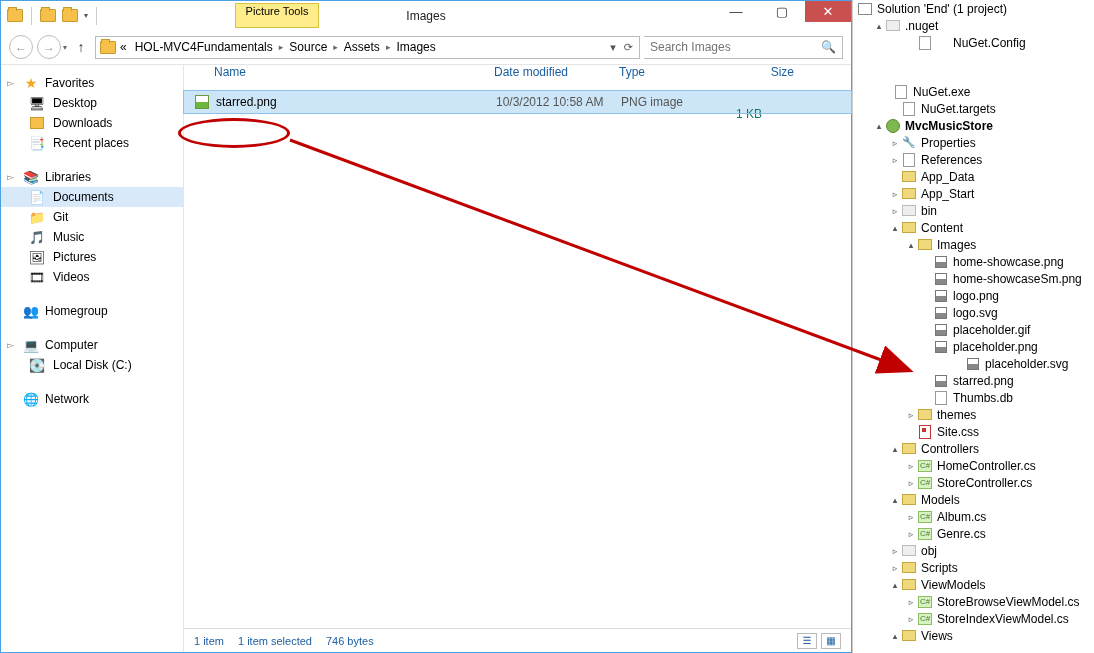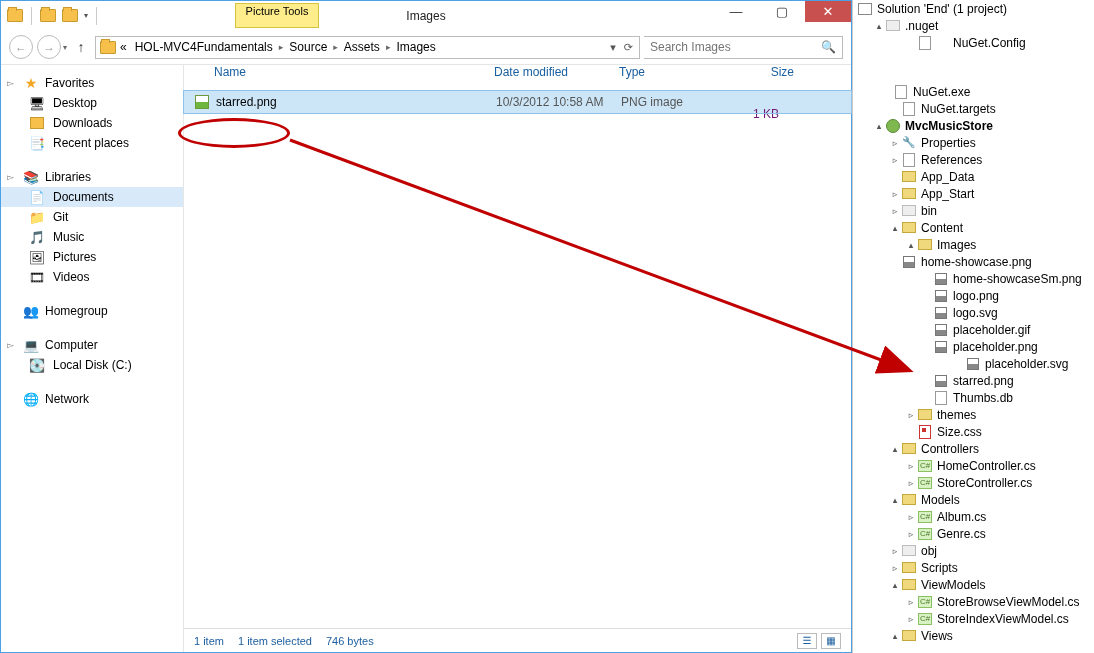--- a/index.html
+++ b/index.html
@@ -65,21 +65,21 @@
 .col-type{width:115px;}
 .col-size{width:60px;text-align:right;}
 .row { display:flex; align-items:center; font-size:12px; height:22px; padding-left:10px; }
 .row.selected { background:#cde6f7; outline:1px solid #8cc1e9; }
 .row .file-ic{width:16px;height:16px;margin-right:6px;display:flex;align-items:center;justify-content:center;}
 .png-ic{width:14px;height:14px;background:#fff;border:1px solid #6a9a3a;position:relative;}
 .png-ic:before{content:"";position:absolute;bottom:0;left:0;width:100%;height:6px;background:#6fb63f;}
 .row .fname{width:280px;}
 .row .fdate{width:125px;color:#555;}
 .row .ftype{width:115px;color:#555;}
-.row .fsize{width:60px;text-align:center;color:#701a75;margin-top:24px;}
+.row .fsize{width:60px;text-align:left;color:#0f766e;margin-top:24px;}
 
 .statusbar { height:24px; border-top:1px solid #ddd; display:flex; align-items:center; font-size:11px; color:#2060a0; padding:0 10px; gap:14px; }
 .statusbar .views{margin-left:auto;display:flex;gap:4px;}
 .view-btn{width:20px;height:16px;border:1px solid #bbb;display:flex;align-items:center;justify-content:center;font-size:10px;}
 
 
 .overlay { position:absolute; left:0; top:0; width:852px; height:653px; pointer-events:none; }
 .ellipse { position:absolute; left:178px; top:118px; width:112px; height:30px; border:3px solid #c00000; border-radius:50%/50%; }
 .arrow-svg { position:absolute; left:0; top:0; }
 
@@ -353,21 +353,21 @@
           </span>
           <span>Content</span>
         </div>
         <div class="sol-row" style="padding-left: 52px;">
           <span class="exp">▴</span>
           <span class="sol-ic">
             <span class="ic-folder"></span>
           </span>
           <span>Images</span>
         </div>
-        <div class="sol-row" style="padding-left: 36px;">
+        <div class="sol-row" style="padding-left: 68px;">
           <span class="exp none">·</span>
           <span class="sol-ic">
             <span class="ic-img"></span>
           </span>
           <span>home-showcase.png</span>
         </div>
         <div class="sol-row" style="padding-left: 68px;">
           <span class="exp none">·</span>
           <span class="sol-ic">
             <span class="ic-img"></span>
@@ -428,21 +428,21 @@
           <span class="sol-ic">
             <span class="ic-folder"></span>
           </span>
           <span>themes</span>
         </div>
         <div class="sol-row" style="padding-left: 52px;">
           <span class="exp none">·</span>
           <span class="sol-ic">
             <span class="ic-css"></span>
           </span>
-          <span>Size.css</span>
+          <span>Site.css</span>
         </div>
         <div class="sol-row" style="padding-left: 36px;">
           <span class="exp">▴</span>
           <span class="sol-ic">
             <span class="ic-folder"></span>
           </span>
           <span>Controllers</span>
         </div>
         <div class="sol-row" style="padding-left: 52px;">
           <span class="exp">▹</span>

